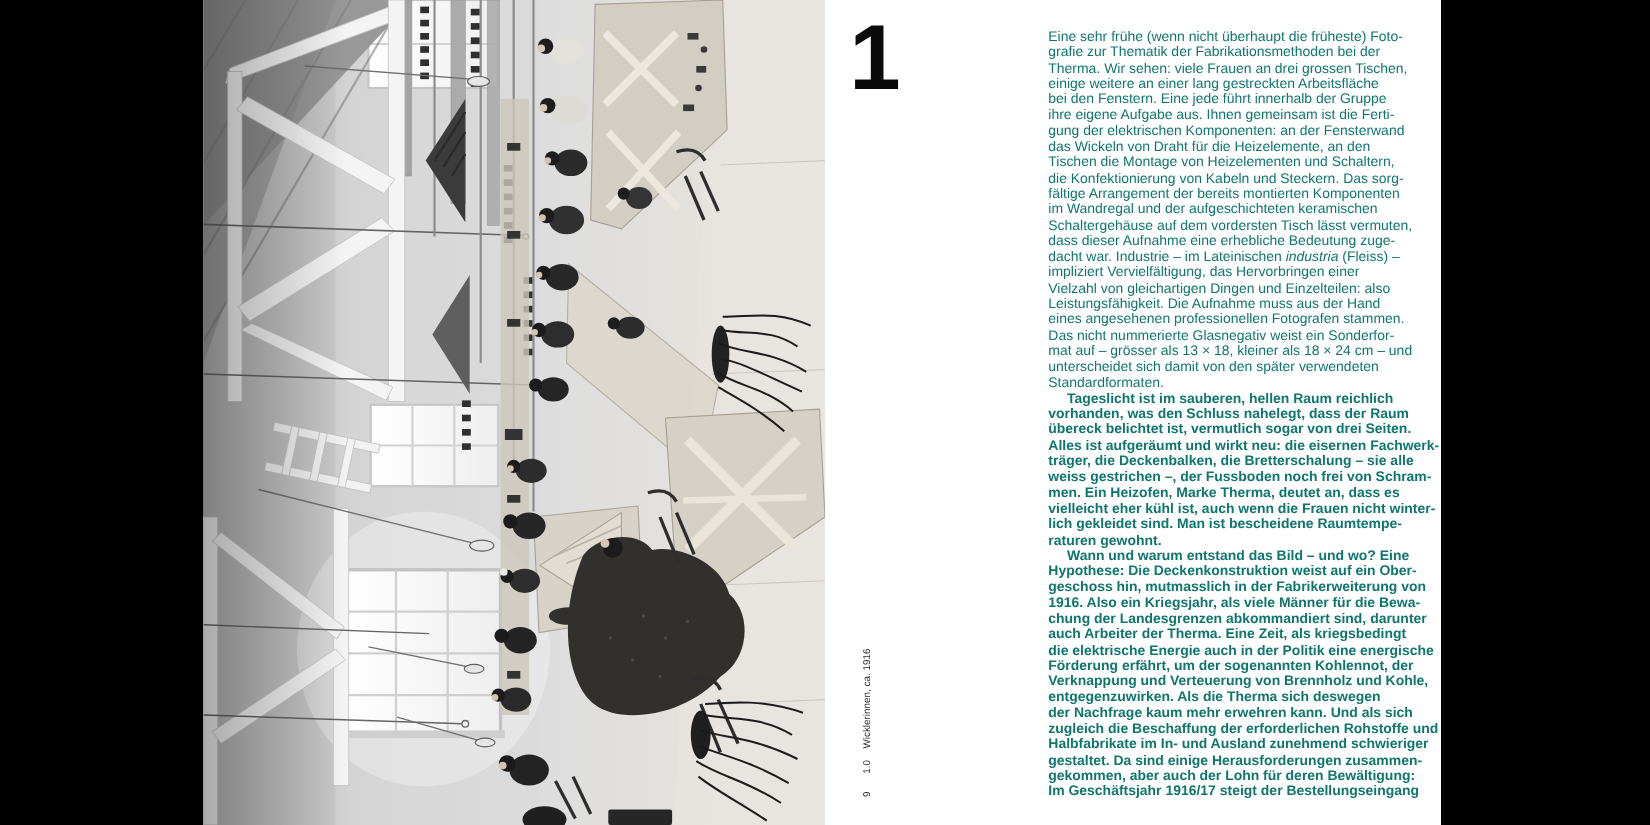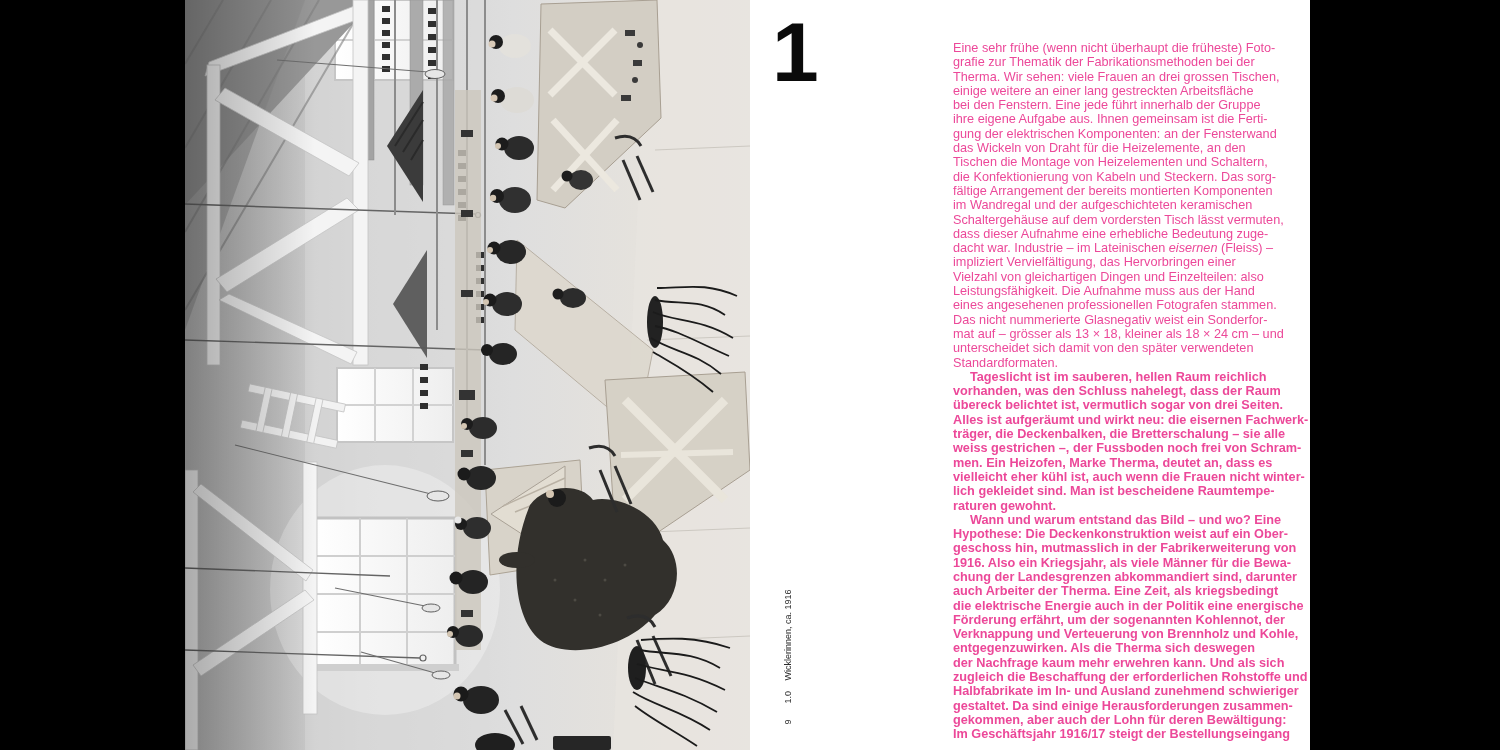--- a/index.html
+++ b/index.html
@@ -10,21 +10,21 @@
   .photo-page svg{display:block;width:565px;height:750px;}
   .text-page{left:750px;width:560px;background:#ffffff;}
   .chapter-num{position:absolute;left:22px;top:10px;font-size:84px;line-height:1;
                font-weight:700;color:#0a0a0a;}
   .folio{position:absolute;left:-33px;top:653px;width:140px;height:13px;
          transform:rotate(-90deg);display:flex;align-items:center;
          font-size:9px;color:#2c2c2c;}
   .folio-page{width:22px;padding-left:5px;box-sizing:border-box;}
   .folio-fig{width:22px;padding-left:4px;box-sizing:border-box;}
   .folio-caption{padding-left:5px;white-space:nowrap;}
-  .article{position:absolute;left:203px;top:41px;width:352px;color:#ec4899;
+  .article{position:absolute;left:203px;top:26px;width:352px;color:#0f766e;
            font-size:12.7px;line-height:14.3px;letter-spacing:0;}
   .para{margin:0;white-space:pre;}
   .indent{text-indent:17px;font-weight:bold;}
   .ital{font-style:italic;}
 </style>
 </head>
 <body>
 
 <div class="spread">
 
@@ -317,21 +317,21 @@
 bei den Fenstern. Eine jede führt innerhalb der Gruppe
 ihre eigene Aufgabe aus. Ihnen gemeinsam ist die Ferti-
 gung der elektrischen Komponenten: an der Fensterwand
 das Wickeln von Draht für die Heizelemente, an den
 Tischen die Montage von Heizelementen und Schaltern,
 die Konfektionierung von Kabeln und Steckern. Das sorg-
 fältige Arrangement der bereits montierten Komponenten
 im Wandregal und der aufgeschichteten keramischen
 Schaltergehäuse auf dem vordersten Tisch lässt vermuten,
 dass dieser Aufnahme eine erhebliche Bedeutung zuge-
-dacht war. Industrie – im Lateinischen </span><em class="ital">eisernen</em><span> (Fleiss) –
+dacht war. Industrie – im Lateinischen </span><em class="ital">industria</em><span> (Fleiss) –
 impliziert Vervielfältigung, das Hervorbringen einer
 Vielzahl von gleichartigen Dingen und Einzelteilen: also
 Leistungsfähigkeit. Die Aufnahme muss aus der Hand
 eines angesehenen professionellen Fotografen stammen.
 Das nicht nummerierte Glasnegativ weist ein Sonderfor-
 mat auf – grösser als 13 × 18, kleiner als 18 × 24 cm – und
 unterscheidet sich damit von den später verwendeten
 Standardformaten.</span></p>
       <p class="para indent">Tageslicht ist im sauberen, hellen Raum reichlich
 vorhanden, was den Schluss nahelegt, dass der Raum

